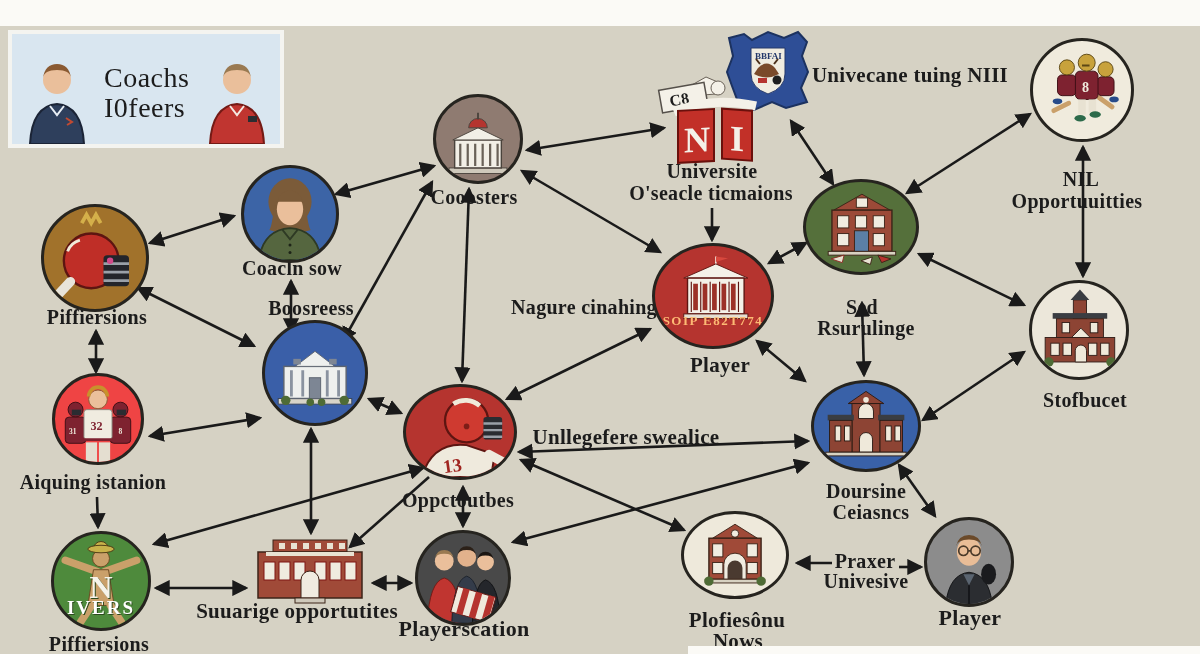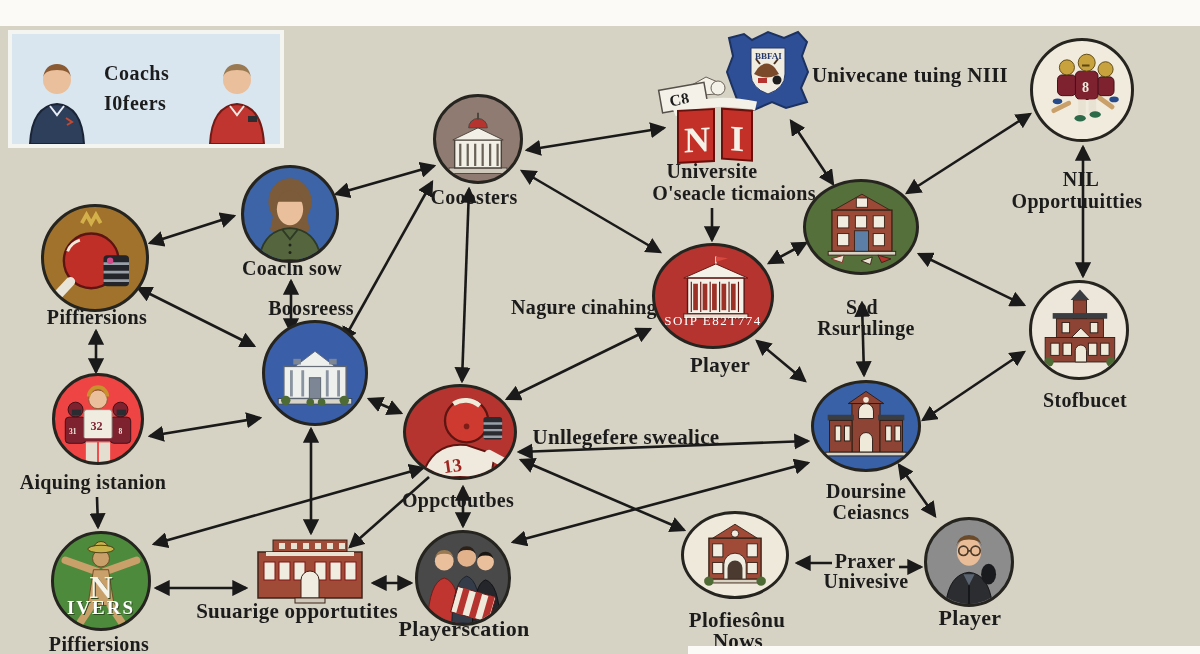--- a/index.html
+++ b/index.html
@@ -8,29 +8,29 @@
   .strip{position:absolute;background:#fbfaf6;z-index:5}
   .n{position:absolute;border:3px solid #26241f;border-radius:50%;box-sizing:border-box;
      z-index:3;overflow:hidden}
   .n svg{display:block;width:100%;height:100%}
   .freestanding{position:absolute;z-index:3}
   .lb{position:absolute;transform:translate(-50%,-50%);font-weight:bold;font-size:20px;
       white-space:nowrap;z-index:1;letter-spacing:.3px;text-align:left}
   .s21{font-size:21px}.s22{font-size:22px}
   #arrows{position:absolute;left:0;top:0;z-index:2}
   #arrows line{stroke:#1a1a1a;stroke-width:2.6px}
-  .inner-sign{position:absolute;left:50%;top:75%;transform:translate(-50%,-50%);font-weight:normal;
-      font-size:13px;color:#ffffff;letter-spacing:1.5px;white-space:nowrap;z-index:4}
+  .inner-sign{position:absolute;left:50%;top:75%;transform:translate(-50%,-50%);font-weight:bold;
+      font-size:13px;color:#fdba74;letter-spacing:1.5px;white-space:nowrap;z-index:4}
   .mascot-n{position:absolute;left:50%;top:56%;transform:translate(-50%,-50%);font-weight:bold;
       font-size:32px;color:#f6f3e9;text-shadow:1px 1px 0 #2c4a1e;z-index:4}
   .mascot-w{position:absolute;left:50%;top:79%;transform:translate(-50%,-50%);font-weight:bold;
       font-size:19px;color:#ffffff;letter-spacing:2px;text-shadow:1px 1px 0 #2c4a1e;z-index:4}
   #legend{position:absolute;left:8px;top:30px;width:276px;height:118px;background:#d9e6f0;
       border:4px solid #f4f4f0;box-sizing:border-box;z-index:4}
-  .legend-line{position:absolute;font-weight:bold;font-size:20px;letter-spacing:.5px}
+  .legend-line{position:absolute;font-weight:normal;font-size:28px;letter-spacing:.5px}
   .lgc{position:absolute;bottom:0}
 </style>
 </head>
 <body>
 
 <div id="canvas">
 
   <div class="strip" style="left:0;top:0;width:1200px;height:26px"></div>
   <div class="strip" style="left:688px;top:646px;width:512px;height:8px"></div>
 
@@ -405,21 +405,21 @@
       <text x="74" y="79" font-size="36" font-weight="bold" fill="#f4f1e8">I</text>
     </g>
     <circle cx="62" cy="22" r="7" fill="#f4f1e8" stroke="#6a6258"></circle>
   </svg>
 
   <div class="lb" style="left:97px;top:317px">Piffiersions</div>
   <div class="lb" style="left:292px;top:268px">Coacln sow</div>
   <div class="lb" style="left:311px;top:308px">Boosreess</div>
   <div class="lb" style="left:474px;top:197px">Cooosters</div>
   <div class="lb" style="left:712px;top:171px">Universite</div>
-  <div class="lb" style="left:734px;top:193px">O'seacle ticmaions</div>
+  <div class="lb" style="left:711px;top:193px">O'seacle ticmaions</div>
   <div class="lb s21" style="left:910px;top:75px">Univecane tuing NIII</div>
   <div class="lb" style="left:1081px;top:179px">NIL</div>
   <div class="lb" style="left:1077px;top:201px">Opportuuitties</div>
   <div class="lb s21" style="left:720px;top:365px">Player</div>
   <div class="lb" style="left:584px;top:307px">Nagure cinahing</div>
   <div class="lb" style="left:862px;top:307px">Sed</div>
   <div class="lb" style="left:866px;top:328px">Rsurulinge</div>
   <div class="lb" style="left:1085px;top:400px">Stofbucet</div>
   <div class="lb s21" style="left:626px;top:437px">Unllegefere swealice</div>
   <div class="lb" style="left:866px;top:491px">Doursine</div>

